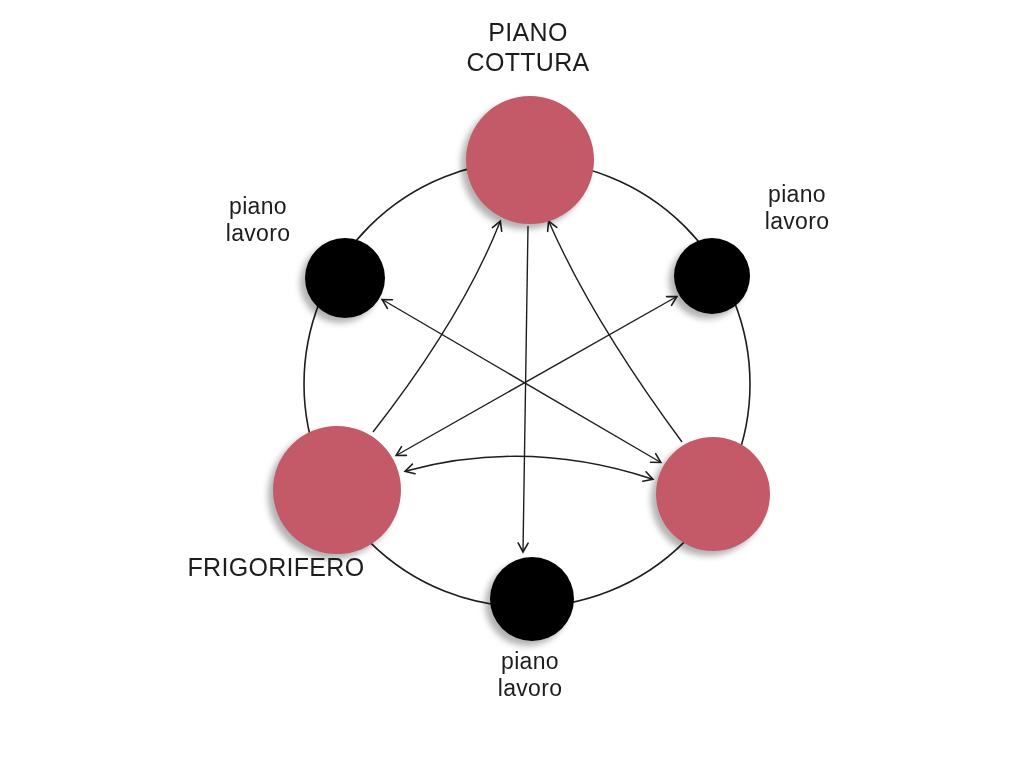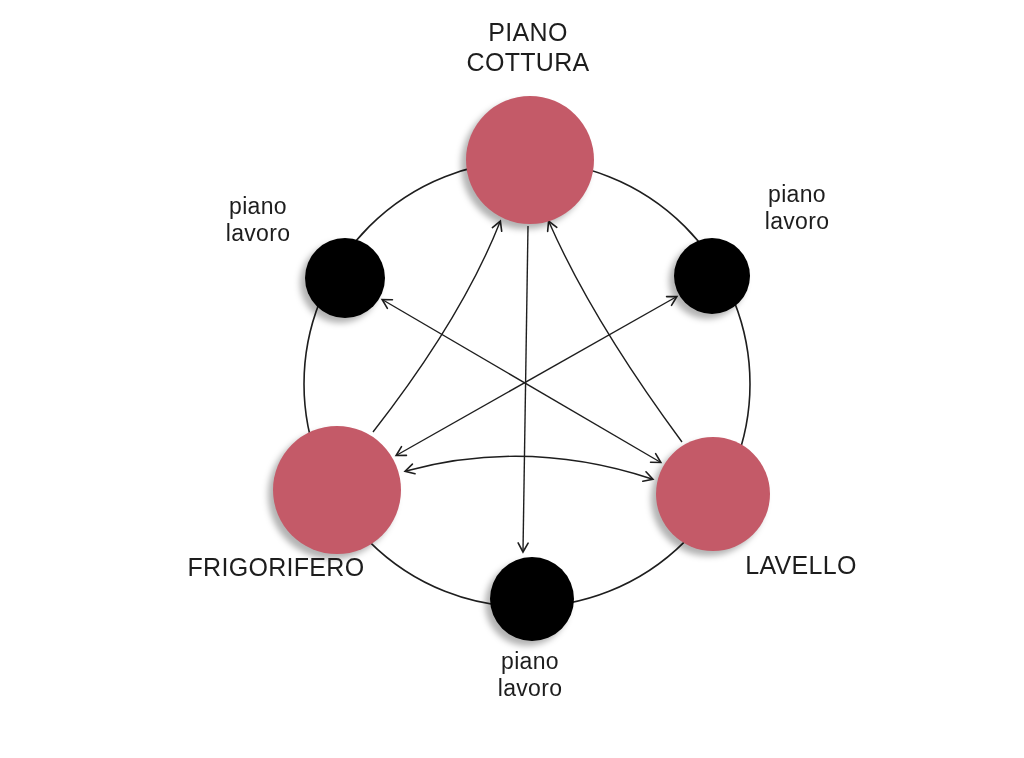--- a/index.html
+++ b/index.html
@@ -74,17 +74,16 @@
 COTTURA</div>
 
   <div class="node-label label-minor" id="lbl-piano-lavoro-left">piano
 lavoro</div>
 
   <div class="node-label label-minor" id="lbl-piano-lavoro-right">piano
 lavoro</div>
 
   <div class="node-label label-major" id="lbl-frigorifero">FRIGORIFERO</div>
 
-  <div class="node-label label-major" id="lbl-lavello">LAVELLO</div>
 
   <div class="node-label label-minor" id="lbl-piano-lavoro-bottom">piano
 lavoro</div>
 </div>
 
 </body></html>

